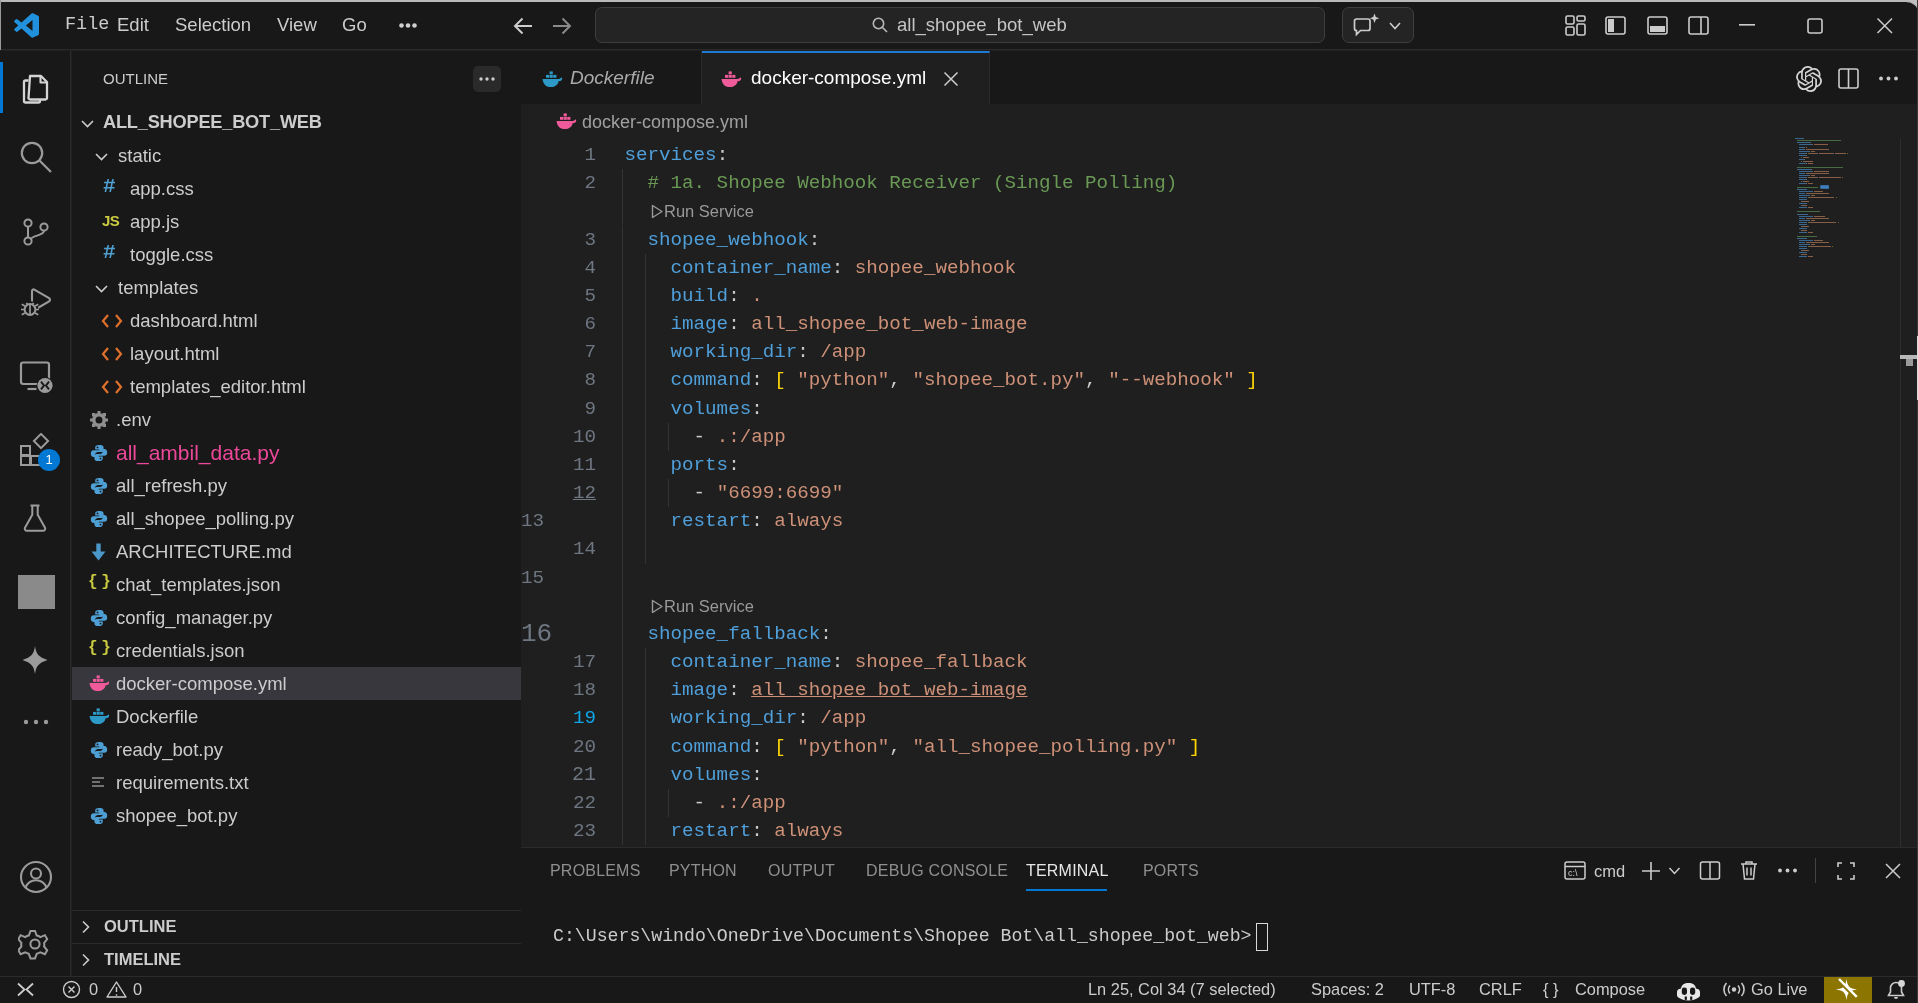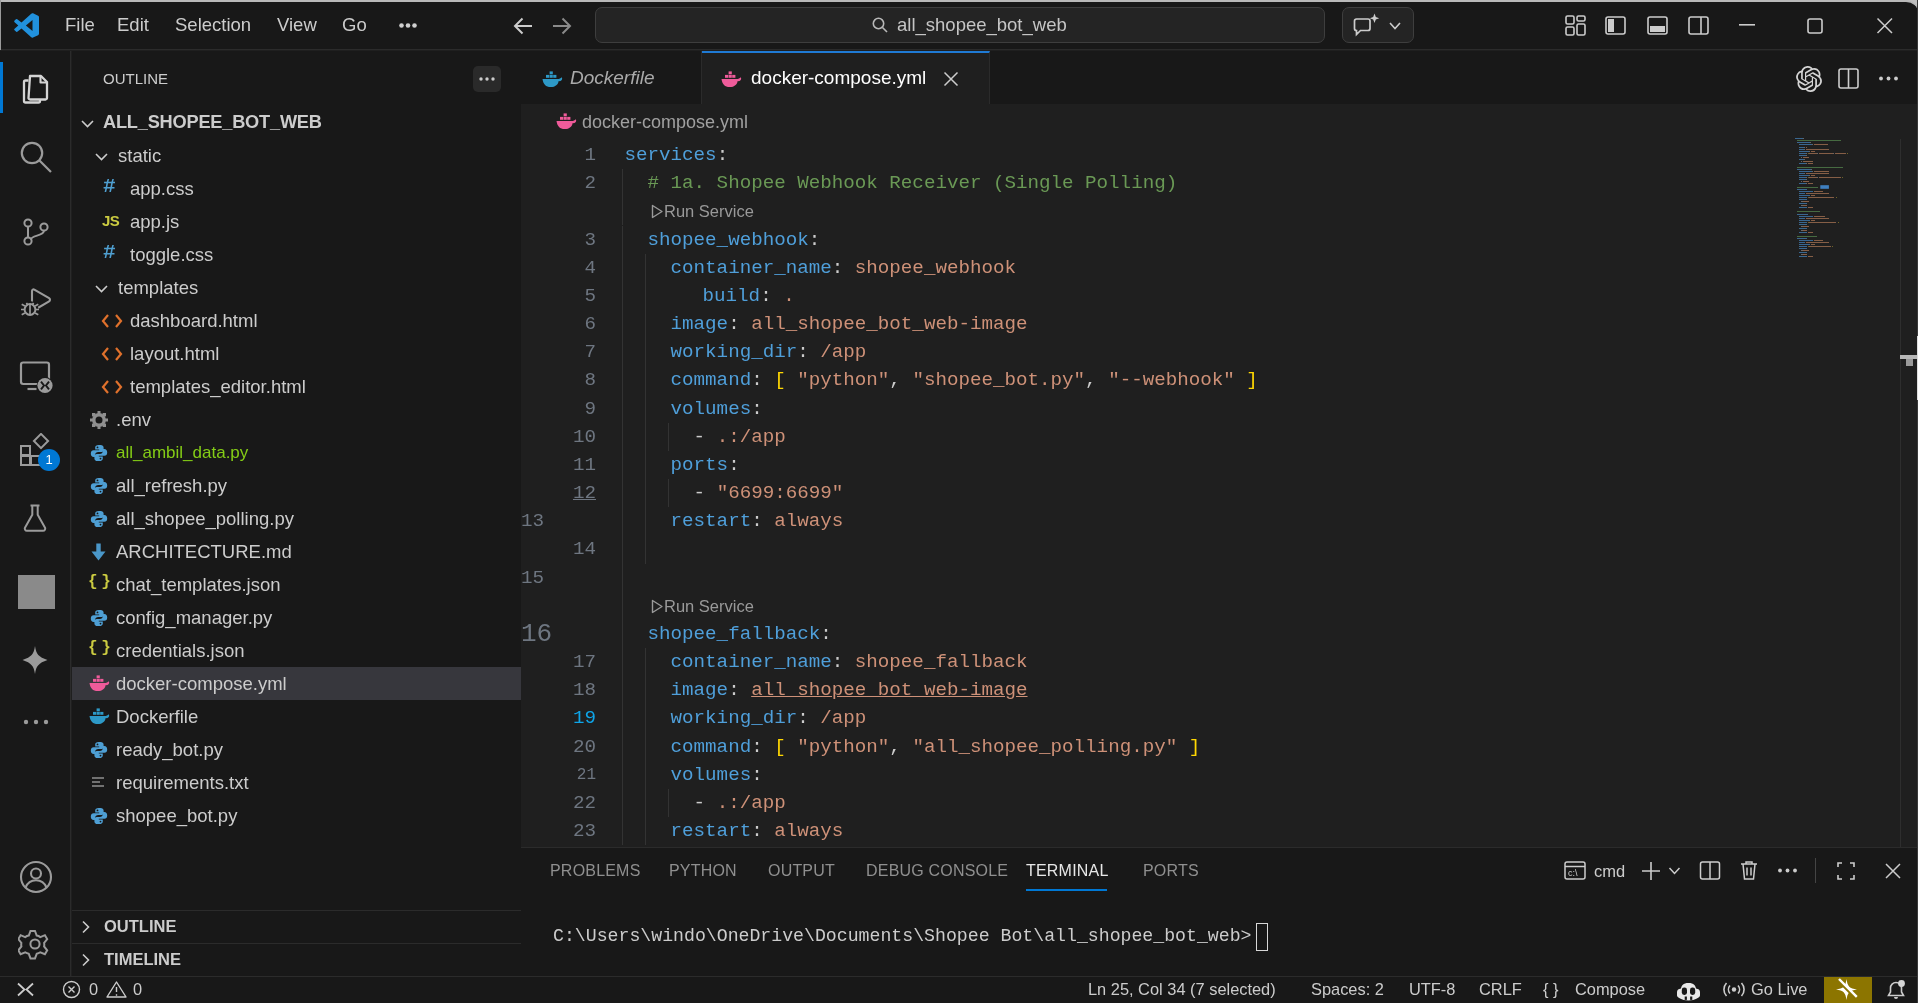--- a/index.html
+++ b/index.html
@@ -8,21 +8,21 @@
 <div style="position:absolute;left:0px;top:0px;width:1px;height:50px;background:#9a9a9a;"></div>
 <div style="position:absolute;left:0px;top:51px;width:71px;height:925px;background:#181818;border-right:1px solid #2b2b2b;"></div>
 <div style="position:absolute;left:72px;top:51px;width:449px;height:925px;background:#181818;"></div>
 <div style="position:absolute;left:521px;top:51px;width:1397px;height:53px;background:#181818;"></div>
 <div style="position:absolute;left:521px;top:104px;width:1397px;height:743px;background:#1f1f1f;"></div>
 <div style="position:absolute;left:521px;top:847px;width:1397px;height:129px;background:#181818;border-top:1px solid #2b2b2b;"></div>
 <div style="position:absolute;left:0px;top:976px;width:1918px;height:27px;background:#181818;border-top:1px solid #2b2b2b;"></div>
 <svg style="position:absolute;left:13px;top:13px;" width="26" height="26" viewBox="0 0 100 100">
     <path fill="#2191dd" d="M96.5 10.6 77 1.3 a6 6 0 0 0 -6.85 1.16 L32.7 36.6 16.4 24.2 a4 4 0 0 0 -5.1 0.23 L6.1 29.2 a4 4 0 0 0 0 5.9 L20.3 48 6.1 60.9 a4 4 0 0 0 0 5.9 l5.2 4.77 a4 4 0 0 0 5.1 0.23 L32.7 59.4 70.15 93.54 A6 6 0 0 0 77 94.7 l19.5 -9.3 A6 6 0 0 0 100 80 V16 a6 6 0 0 0 -3.5 -5.4 Z M75 69.4 49.6 48 75 26.6 Z"></path>
   </svg>
-<div style="position:absolute;left:65px;top:0px;font-family:Liberation Sans, sans-serif;font-size:18.5px;color:#cccccc;white-space:pre;height:52px;line-height:50px;">File</div>
+<div style="position:absolute;left:65px;top:0px;font-family:Liberation Mono, monospace;font-size:18.5px;color:#cccccc;white-space:pre;height:52px;line-height:50px;">File</div>
 <div style="position:absolute;left:117px;top:0px;font-family:'Liberation Sans',sans-serif;font-size:18.5px;color:#cccccc;white-space:pre;height:50px;line-height:50px;">Edit</div>
 <div style="position:absolute;left:175px;top:0px;font-family:'Liberation Sans',sans-serif;font-size:18.5px;color:#cccccc;white-space:pre;height:50px;line-height:50px;">Selection</div>
 <div style="position:absolute;left:277px;top:0px;font-family:'Liberation Sans',sans-serif;font-size:18.5px;color:#cccccc;white-space:pre;height:50px;line-height:50px;">View</div>
 <div style="position:absolute;left:342px;top:0px;font-family:'Liberation Sans',sans-serif;font-size:18.5px;color:#cccccc;white-space:pre;height:50px;line-height:50px;">Go</div>
 <svg style="position:absolute;left:398px;top:22px;" width="20" height="7" viewBox="0 0 20 7">
     <circle cx="3.5" cy="3.5" r="2.3" fill="#cfcfcf"></circle>
     <circle cx="10" cy="3.5" r="2.3" fill="#cfcfcf"></circle>
     <circle cx="16.5" cy="3.5" r="2.3" fill="#cfcfcf"></circle>
   </svg>
 <svg style="position:absolute;left:512px;top:15px;" width="22" height="22" viewBox="0 0 22 22">
@@ -181,21 +181,21 @@
       <rect x="12.6" y="2" width="3.4" height="3.4"></rect>
       <rect x="2" y="12.6" width="3.4" height="3.4"></rect>
       <rect x="12.6" y="12.6" width="3.4" height="3.4"></rect>
     </g>
   </svg>
 <div style="position:absolute;left:116px;top:403.2px;font-family:'Liberation Sans',sans-serif;font-size:18.5px;color:#cccccc;white-space:pre;height:33.0px;line-height:33.0px;">.env</div>
 <svg style="position:absolute;left:90px;top:443.7px;" width="18" height="18" viewBox="0 0 18 18">
     <path d="M8.8 1 c-2.6 0 -3.6 1.1 -3.6 2.6 v1.8 h4 v0.8 h-5.6 c-1.7 0 -2.8 1.2 -2.8 3.3 s1.1 3.4 2.8 3.4 h1.6 v-2.1 c0 -1.6 1.3 -2.7 3 -2.7 h3 c1.4 0 2.4 -1 2.4 -2.6 v-1.9 c0 -1.5 -1.2 -2.6 -3 -2.6 z m-1.3 1.5 a0.9 0.9 0 1 1 0 1.8 a0.9 0.9 0 0 1 0 -1.8 z" fill="#4e9fd4"></path>
     <path d="M9.2 17 c2.6 0 3.6 -1.1 3.6 -2.6 v-1.8 h-4 v-0.8 h5.6 c1.7 0 2.8 -1.2 2.8 -3.3 s-1.1 -3.4 -2.8 -3.4 h-1.6 v2.1 c0 1.6 -1.3 2.7 -3 2.7 h-3 c-1.4 0 -2.4 1 -2.4 2.6 v1.9 c0 1.5 1.2 2.6 3 2.6 z m1.3 -1.5 a0.9 0.9 0 1 1 0 -1.8 a0.9 0.9 0 0 1 0 1.8 z" fill="#4e9fd4"></path>
   </svg>
-<div style="position:absolute;left:116px;top:436.2px;font-family:'Liberation Sans',sans-serif;font-size:17px;color:#84cc16;white-space:pre;height:33.0px;line-height:33.0px;">all_ambil_data.py</div>
+<div style="position:absolute;left:116px;top:436.2px;font-family:'Liberation Sans',sans-serif;font-size:21px;color:#ec4899;white-space:pre;height:33.0px;line-height:33.0px;">all_ambil_data.py</div>
 <svg style="position:absolute;left:90px;top:476.7px;" width="18" height="18" viewBox="0 0 18 18">
     <path d="M8.8 1 c-2.6 0 -3.6 1.1 -3.6 2.6 v1.8 h4 v0.8 h-5.6 c-1.7 0 -2.8 1.2 -2.8 3.3 s1.1 3.4 2.8 3.4 h1.6 v-2.1 c0 -1.6 1.3 -2.7 3 -2.7 h3 c1.4 0 2.4 -1 2.4 -2.6 v-1.9 c0 -1.5 -1.2 -2.6 -3 -2.6 z m-1.3 1.5 a0.9 0.9 0 1 1 0 1.8 a0.9 0.9 0 0 1 0 -1.8 z" fill="#4e9fd4"></path>
     <path d="M9.2 17 c2.6 0 3.6 -1.1 3.6 -2.6 v-1.8 h-4 v-0.8 h5.6 c1.7 0 2.8 -1.2 2.8 -3.3 s-1.1 -3.4 -2.8 -3.4 h-1.6 v2.1 c0 1.6 -1.3 2.7 -3 2.7 h-3 c-1.4 0 -2.4 1 -2.4 2.6 v1.9 c0 1.5 1.2 2.6 3 2.6 z m1.3 -1.5 a0.9 0.9 0 1 1 0 -1.8 a0.9 0.9 0 0 1 0 1.8 z" fill="#4e9fd4"></path>
   </svg>
 <div style="position:absolute;left:116px;top:469.2px;font-family:'Liberation Sans',sans-serif;font-size:18.5px;color:#cccccc;white-space:pre;height:33.0px;line-height:33.0px;">all_refresh.py</div>
 <svg style="position:absolute;left:90px;top:509.70000000000005px;" width="18" height="18" viewBox="0 0 18 18">
     <path d="M8.8 1 c-2.6 0 -3.6 1.1 -3.6 2.6 v1.8 h4 v0.8 h-5.6 c-1.7 0 -2.8 1.2 -2.8 3.3 s1.1 3.4 2.8 3.4 h1.6 v-2.1 c0 -1.6 1.3 -2.7 3 -2.7 h3 c1.4 0 2.4 -1 2.4 -2.6 v-1.9 c0 -1.5 -1.2 -2.6 -3 -2.6 z m-1.3 1.5 a0.9 0.9 0 1 1 0 1.8 a0.9 0.9 0 0 1 0 -1.8 z" fill="#4e9fd4"></path>
     <path d="M9.2 17 c2.6 0 3.6 -1.1 3.6 -2.6 v-1.8 h-4 v-0.8 h5.6 c1.7 0 2.8 -1.2 2.8 -3.3 s-1.1 -3.4 -2.8 -3.4 h-1.6 v2.1 c0 1.6 -1.3 2.7 -3 2.7 h-3 c-1.4 0 -2.4 1 -2.4 2.6 v1.9 c0 1.5 1.2 2.6 3 2.6 z m1.3 -1.5 a0.9 0.9 0 1 1 0 -1.8 a0.9 0.9 0 0 1 0 1.8 z" fill="#4e9fd4"></path>
   </svg>
 <div style="position:absolute;left:116px;top:502.2px;font-family:'Liberation Sans',sans-serif;font-size:18.5px;color:#cccccc;white-space:pre;height:33.0px;line-height:33.0px;">all_shopee_polling.py</div>
@@ -317,21 +317,21 @@
 <div style="position:absolute;left:521px;top:225.51000000000005px;font-family:'Liberation Mono',monospace;font-size:19.2px;color:#6e7681;white-space:pre;height:28.17px;line-height:28.17px;width:75px;text-align:right;">3</div>
 <div style="position:absolute;left:622.0px;top:225.51000000000005px;width:1px;height:28.17px;background:#333333;"></div>
 <div style="position:absolute;left:624.5px;top:225.51000000000005px;height:28.17px;line-height:28.17px;font-family:'Liberation Mono',monospace;font-size:19.2px;white-space:pre;"><span style="color:#cccccc;">  </span><span style="color:#4f9fda;">shopee_webhook</span><span style="color:#cccccc;">:</span></div>
 <div style="position:absolute;left:521px;top:253.68000000000006px;font-family:'Liberation Mono',monospace;font-size:19.2px;color:#6e7681;white-space:pre;height:28.17px;line-height:28.17px;width:75px;text-align:right;">4</div>
 <div style="position:absolute;left:622.0px;top:253.68000000000006px;width:1px;height:28.17px;background:#333333;"></div>
 <div style="position:absolute;left:645.0px;top:253.68000000000006px;width:1px;height:28.17px;background:#333333;"></div>
 <div style="position:absolute;left:624.5px;top:253.68000000000006px;height:28.17px;line-height:28.17px;font-family:'Liberation Mono',monospace;font-size:19.2px;white-space:pre;"><span style="color:#cccccc;">    </span><span style="color:#4f9fda;">container_name</span><span style="color:#cccccc;">: </span><span style="color:#ce9178;">shopee_webhook</span></div>
 <div style="position:absolute;left:521px;top:281.8500000000001px;font-family:'Liberation Mono',monospace;font-size:19.2px;color:#6e7681;white-space:pre;height:28.17px;line-height:28.17px;width:75px;text-align:right;">5</div>
 <div style="position:absolute;left:622.0px;top:281.8500000000001px;width:1px;height:28.17px;background:#333333;"></div>
 <div style="position:absolute;left:645.0px;top:281.8500000000001px;width:1px;height:28.17px;background:#333333;"></div>
-<div style="position:absolute;left:624.5px;top:281.8500000000001px;height:28.17px;line-height:28.17px;font-family:'Liberation Mono',monospace;font-size:19.2px;white-space:pre;"><span style="color:#cccccc;">    </span><span style="color:#4f9fda;margin-left:32px;">build</span><span style="color:#cccccc;">: </span><span style="color:#ce9178;">.</span></div>
+<div style="position:absolute;left:624.5px;top:281.8500000000001px;height:28.17px;line-height:28.17px;font-family:'Liberation Mono',monospace;font-size:19.2px;white-space:pre;"><span style="color:#cccccc;">    </span><span style="color:#4f9fda;">build</span><span style="color:#cccccc;">: </span><span style="color:#ce9178;">.</span></div>
 <div style="position:absolute;left:521px;top:310.0200000000001px;font-family:'Liberation Mono',monospace;font-size:19.2px;color:#6e7681;white-space:pre;height:28.17px;line-height:28.17px;width:75px;text-align:right;">6</div>
 <div style="position:absolute;left:622.0px;top:310.0200000000001px;width:1px;height:28.17px;background:#333333;"></div>
 <div style="position:absolute;left:645.0px;top:310.0200000000001px;width:1px;height:28.17px;background:#333333;"></div>
 <div style="position:absolute;left:624.5px;top:310.0200000000001px;height:28.17px;line-height:28.17px;font-family:'Liberation Mono',monospace;font-size:19.2px;white-space:pre;"><span style="color:#cccccc;">    </span><span style="color:#4f9fda;">image</span><span style="color:#cccccc;">: </span><span style="color:#ce9178;">all_shopee_bot_web-image</span></div>
 <div style="position:absolute;left:521px;top:338.1900000000001px;font-family:'Liberation Mono',monospace;font-size:19.2px;color:#6e7681;white-space:pre;height:28.17px;line-height:28.17px;width:75px;text-align:right;">7</div>
 <div style="position:absolute;left:622.0px;top:338.1900000000001px;width:1px;height:28.17px;background:#333333;"></div>
 <div style="position:absolute;left:645.0px;top:338.1900000000001px;width:1px;height:28.17px;background:#333333;"></div>
 <div style="position:absolute;left:624.5px;top:338.1900000000001px;height:28.17px;line-height:28.17px;font-family:'Liberation Mono',monospace;font-size:19.2px;white-space:pre;"><span style="color:#cccccc;">    </span><span style="color:#4f9fda;">working_dir</span><span style="color:#cccccc;">: </span><span style="color:#ce9178;">/app</span></div>
 <div style="position:absolute;left:521px;top:366.3600000000001px;font-family:'Liberation Mono',monospace;font-size:19.2px;color:#6e7681;white-space:pre;height:28.17px;line-height:28.17px;width:75px;text-align:right;">8</div>
 <div style="position:absolute;left:622.0px;top:366.3600000000001px;width:1px;height:28.17px;background:#333333;"></div>
@@ -382,21 +382,21 @@
 <div style="position:absolute;left:645.0px;top:676.23px;width:1px;height:28.17px;background:#333333;"></div>
 <div style="position:absolute;left:624.5px;top:676.23px;height:28.17px;line-height:28.17px;font-family:'Liberation Mono',monospace;font-size:19.2px;white-space:pre;"><span style="color:#cccccc;">    </span><span style="color:#4f9fda;">image</span><span style="color:#cccccc;">: </span><span style="color:#ce9178;text-decoration:underline;">all_shopee_bot_web-image</span></div>
 <div style="position:absolute;left:521px;top:704.4px;font-family:'Liberation Mono',monospace;font-size:19.2px;color:#0ea5e9;white-space:pre;height:28.17px;line-height:28.17px;width:75px;text-align:right;">19</div>
 <div style="position:absolute;left:622.0px;top:704.4px;width:1px;height:28.17px;background:#333333;"></div>
 <div style="position:absolute;left:645.0px;top:704.4px;width:1px;height:28.17px;background:#333333;"></div>
 <div style="position:absolute;left:624.5px;top:704.4px;height:28.17px;line-height:28.17px;font-family:'Liberation Mono',monospace;font-size:19.2px;white-space:pre;"><span style="color:#cccccc;">    </span><span style="color:#4f9fda;">working_dir</span><span style="color:#cccccc;">: </span><span style="color:#ce9178;">/app</span></div>
 <div style="position:absolute;left:521px;top:732.5699999999999px;font-family:'Liberation Mono',monospace;font-size:19.2px;color:#6e7681;white-space:pre;height:28.17px;line-height:28.17px;width:75px;text-align:right;">20</div>
 <div style="position:absolute;left:622.0px;top:732.5699999999999px;width:1px;height:28.17px;background:#333333;"></div>
 <div style="position:absolute;left:645.0px;top:732.5699999999999px;width:1px;height:28.17px;background:#333333;"></div>
 <div style="position:absolute;left:624.5px;top:732.5699999999999px;height:28.17px;line-height:28.17px;font-family:'Liberation Mono',monospace;font-size:19.2px;white-space:pre;"><span style="color:#cccccc;">    </span><span style="color:#4f9fda;">command</span><span style="color:#cccccc;">: </span><span style="color:#ffd702;">[</span><span style="color:#cccccc;"> </span><span style="color:#ce9178;">"python"</span><span style="color:#cccccc;">, </span><span style="color:#ce9178;">"all_shopee_polling.py"</span><span style="color:#cccccc;"> </span><span style="color:#ffd702;">]</span></div>
-<div style="position:absolute;left:521px;top:760.7399999999999px;font-family:'Liberation Mono',monospace;font-size:16px;color:#6e7681;white-space:pre;height:28.17px;line-height:28.17px;width:75px;text-align:right;">21</div>
+<div style="position:absolute;left:521px;top:760.7399999999999px;font-family:'Liberation Mono',monospace;font-size:20px;color:#6e7681;white-space:pre;height:28.17px;line-height:28.17px;width:75px;text-align:right;">21</div>
 <div style="position:absolute;left:622.0px;top:760.7399999999999px;width:1px;height:28.17px;background:#333333;"></div>
 <div style="position:absolute;left:645.0px;top:760.7399999999999px;width:1px;height:28.17px;background:#333333;"></div>
 <div style="position:absolute;left:624.5px;top:760.7399999999999px;height:28.17px;line-height:28.17px;font-family:'Liberation Mono',monospace;font-size:19.2px;white-space:pre;"><span style="color:#cccccc;">    </span><span style="color:#4f9fda;">volumes</span><span style="color:#cccccc;">:</span></div>
 <div style="position:absolute;left:521px;top:788.9099999999999px;font-family:'Liberation Mono',monospace;font-size:19.2px;color:#6e7681;white-space:pre;height:28.17px;line-height:28.17px;width:75px;text-align:right;">22</div>
 <div style="position:absolute;left:622.0px;top:788.9099999999999px;width:1px;height:28.17px;background:#333333;"></div>
 <div style="position:absolute;left:645.0px;top:788.9099999999999px;width:1px;height:28.17px;background:#333333;"></div>
 <div style="position:absolute;left:668.0px;top:788.9099999999999px;width:1px;height:28.17px;background:#333333;"></div>
 <div style="position:absolute;left:624.5px;top:788.9099999999999px;height:28.17px;line-height:28.17px;font-family:'Liberation Mono',monospace;font-size:19.2px;white-space:pre;"><span style="color:#cccccc;">      </span><span style="color:#cccccc;">- </span><span style="color:#ce9178;">.:/app</span></div>
 <div style="position:absolute;left:521px;top:817.0799999999998px;font-family:'Liberation Mono',monospace;font-size:19.2px;color:#6e7681;white-space:pre;height:28.17px;line-height:28.17px;width:75px;text-align:right;">23</div>
 <div style="position:absolute;left:622.0px;top:817.0799999999998px;width:1px;height:28.17px;background:#333333;"></div>

